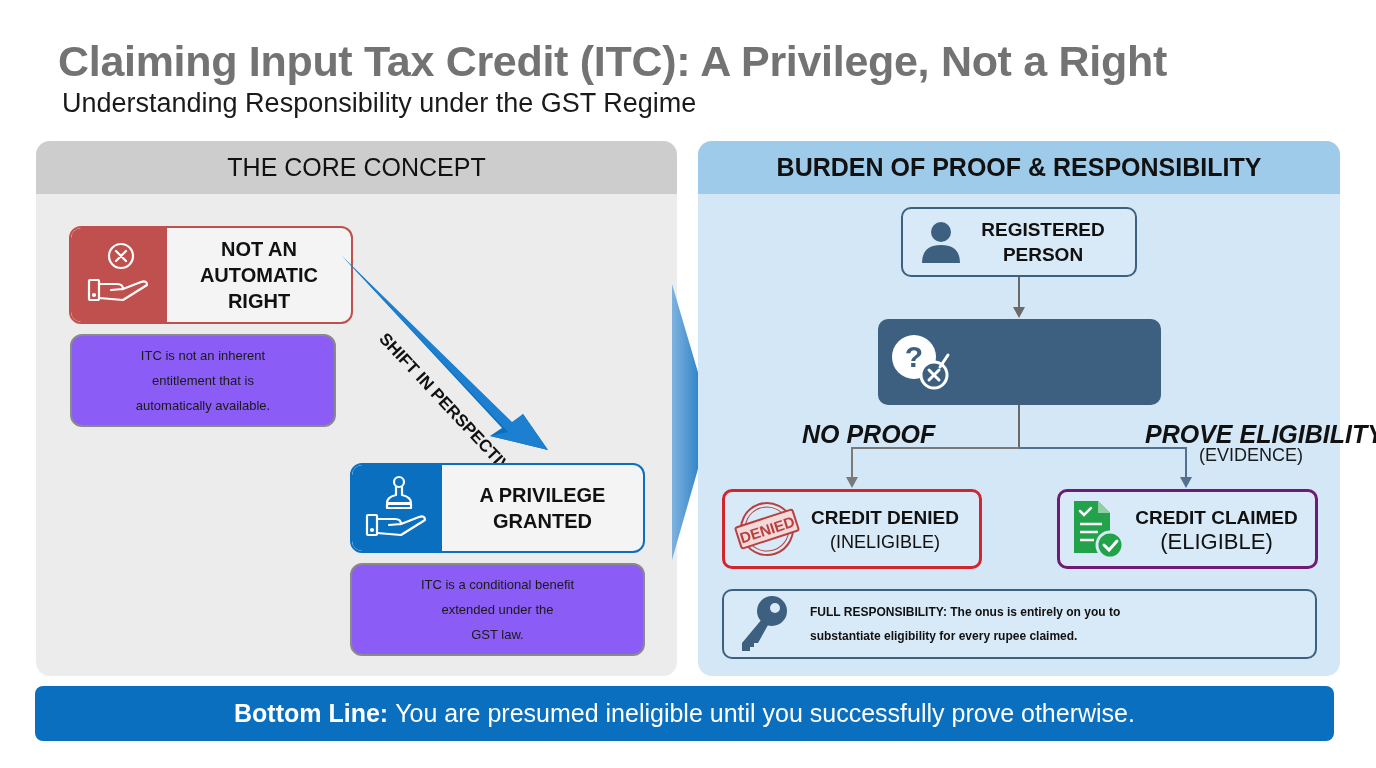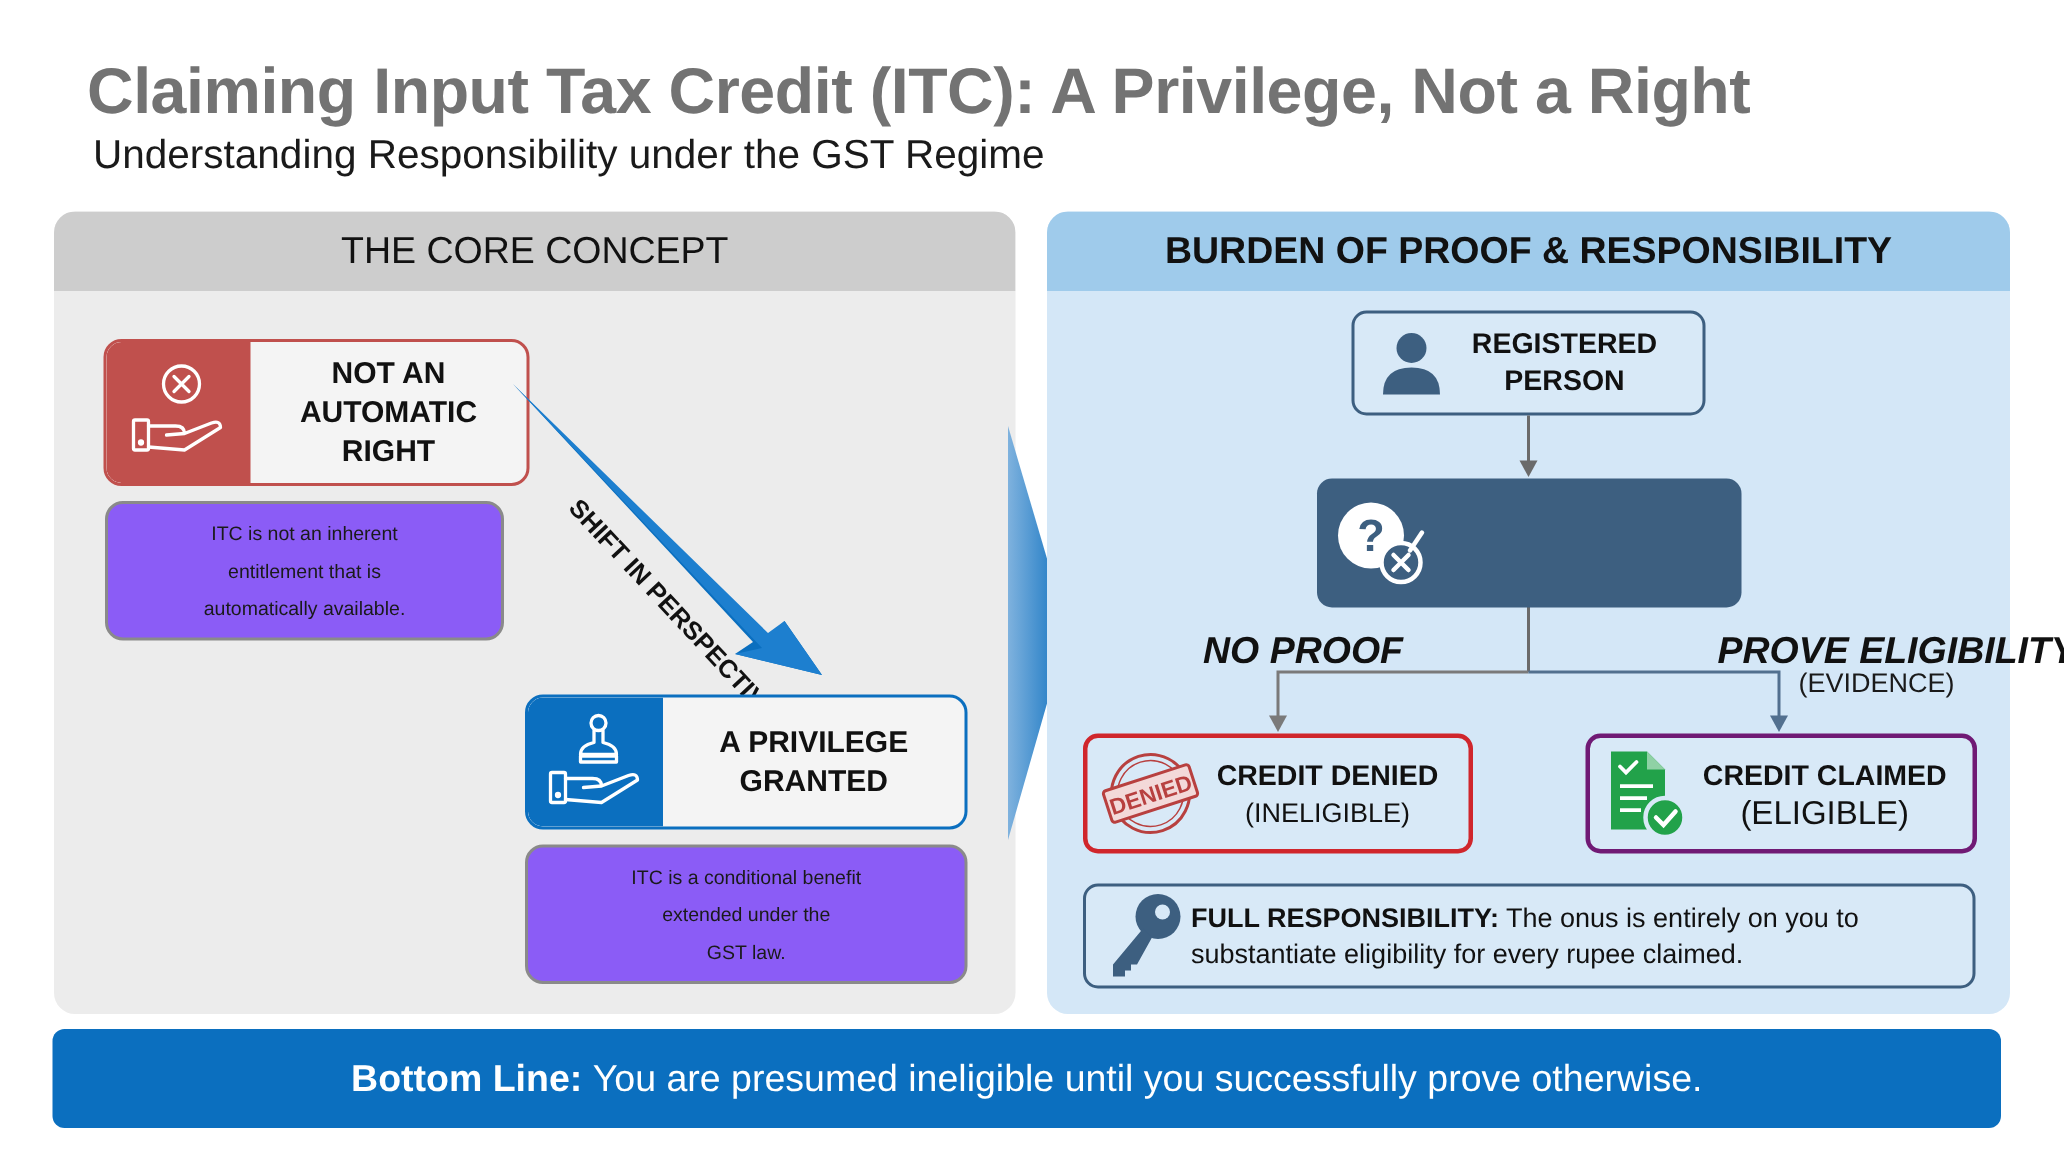--- a/index.html
+++ b/index.html
@@ -21,21 +21,21 @@
   .card .label { flex: 1; display: flex; align-items: center; justify-content: center; text-align: center; font-weight: bold; font-size: 20px; line-height: 26px; color: #111; }
   .desc { position: absolute; border: 2px solid #8a8a8a; border-radius: 12px; background: #8b5cf6; display: flex; align-items: center; justify-content: center; text-align: center; font-size: 13px; line-height: 25px; color: #1a1a1a; padding: 0 10px; }
 
   .shift-text { position: absolute; left: 382px; top: 326px; transform: rotate(47deg); transform-origin: left center; font-size: 17px; font-weight: bold; white-space: nowrap; color: #111; }
 
   
   .box { position: absolute; border-radius: 10px; display: flex; align-items: center; }
   .lbl { position: absolute; font-weight: bold; font-size: 25px; color: #111; white-space: nowrap; font-style: italic; }
   .sublbl { position: absolute; font-size: 18px; color: #1a1a1a; white-space: nowrap; }
 
-  .bottom { position: absolute; left: 35px; top: 686px; width: 1299px; height: 66px; background: #0b6fbf; border-radius: 8px; display: flex; align-items: center; justify-content: center; color: #fff; font-size: 25px; }
+  .bottom { position: absolute; left: 35px; top: 686px; width: 1299px; height: 55px; background: #0b6fbf; border-radius: 8px; display: flex; align-items: center; justify-content: center; color: #fff; font-size: 25px; }
   .bottom b { margin-right: 7px; }
 </style>
 </head>
 <body>
 
 <div class="title">Claiming Input Tax Credit (ITC): A Privilege, Not a Right</div>
 <div class="subtitle">Understanding Responsibility under the GST Regime</div>
 
 <div class="panel-left">
   <div class="ph">THE CORE CONCEPT</div>
@@ -163,21 +163,21 @@
     <div style="font-size:22px;line-height:24px;">(ELIGIBLE)</div>
   </div>
 </div>
 
 <div class="box" style="left:722px;top:589px;width:595px;height:70px;border:2px solid #3d5f80;background:#d8e9f7;">
   <svg style="margin-left:14px;" width="54" height="62" viewBox="0 0 54 62">
     <circle cx="34" cy="18" r="15" fill="#3d5f80"></circle>
     <circle cx="37" cy="15" r="5" fill="#d8e9f7"></circle>
     <path d="M24 26 L4 50 L4 58 L12 58 L12 54 L16 54 L16 50 L20 50 L30 32 Z" fill="#3d5f80"></path>
   </svg>
-  <div style="margin-left:2px;font-size:18px;line-height:24px;color:#111;">
+  <div style="margin-left:18px;font-size:12px;line-height:24px;color:#111;font-weight:bold;">
     <b>FULL RESPONSIBILITY:</b><span> The onus is entirely on you to</span><br><span>substantiate eligibility for every rupee claimed.</span>
   </div>
 </div>
 
 <div class="bottom">
   <b>Bottom Line:</b>
     <span>You are presumed ineligible until you successfully prove otherwise.</span>
 </div>
 
 </body></html>

